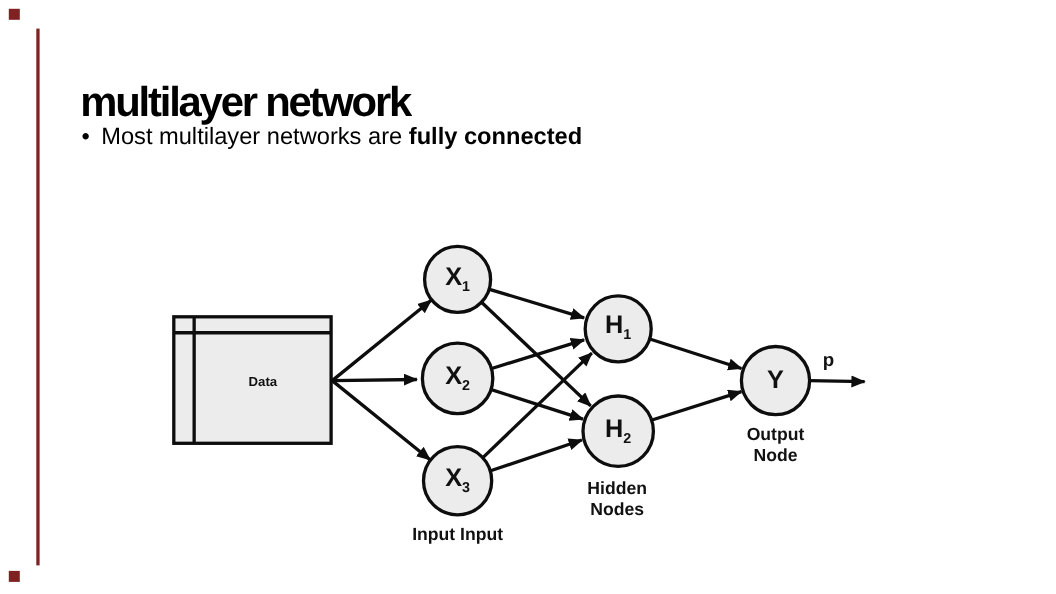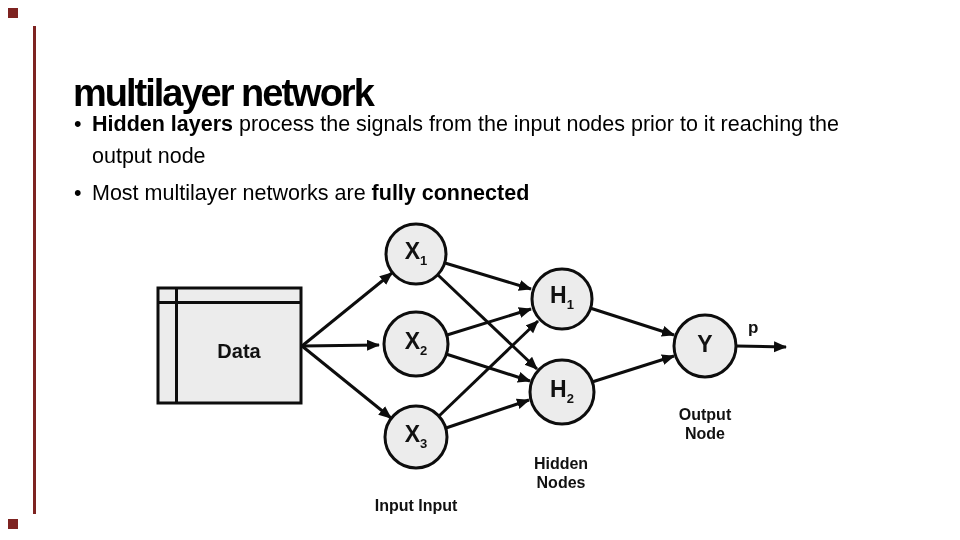--- a/index.html
+++ b/index.html
@@ -56,43 +56,40 @@
   .node-label {
     position: absolute; transform: translate(-50%, -54%);
     font-weight: 700; font-size: 23px; color: #111;
     white-space: nowrap; letter-spacing: 0;
   }
   .node-label sub { font-size: 13px; }
 
   .caption {
     position: absolute; transform: translateX(-50%);
     font-weight: 700; font-size: 16px; line-height: 18.5px;
-    color: #111; text-align: center; white-space: nowrap; margin-top: 19px;
+    color: #111; text-align: center; white-space: nowrap;
   }
   .caption-data {
     position: absolute; transform: translateX(-50%);
-    font-weight: 700; font-size: 20px; color: #111; white-space: nowrap;
+    font-weight: 700; font-size: 12px; color: #111; white-space: nowrap;
   }
   .caption-p {
     position: absolute; font-weight: 700; font-size: 17px; color: #111;
   }
 </style>
 </head>
 <body>
 
 <div class="edge-square top"></div>
 <div class="edge-line"></div>
 <div class="edge-square bottom"></div>
 
 <div class="slide-title">multilayer network</div>
 
 <div class="bullets">
-  <div class="bullet">
-    <span class="seg-bold">Hidden layers</span><span> process the signals from the input nodes prior to it reaching the output node</span>
-  </div>
   <div class="bullet">
     <span>Most multilayer networks are </span><span class="seg-bold">fully connected</span>
   </div>
 </div>
 
 <svg class="diagram-svg" width="960" height="540" viewBox="0 0 960 540">
   <defs>
     <marker id="ah" markerUnits="userSpaceOnUse" markerWidth="14" markerHeight="12" refX="12" refY="5.5" orient="auto">
       <path class="arrow-head" d="M0,0 L13,5.5 L0,11 Z"></path>
     </marker>

